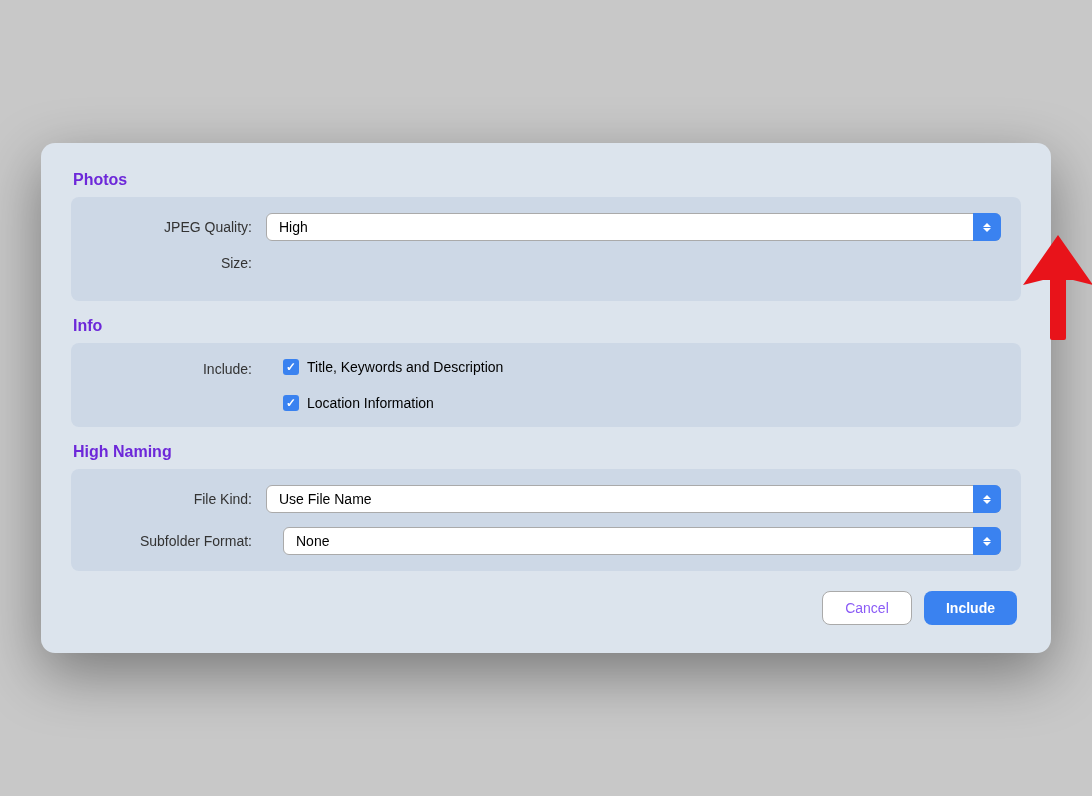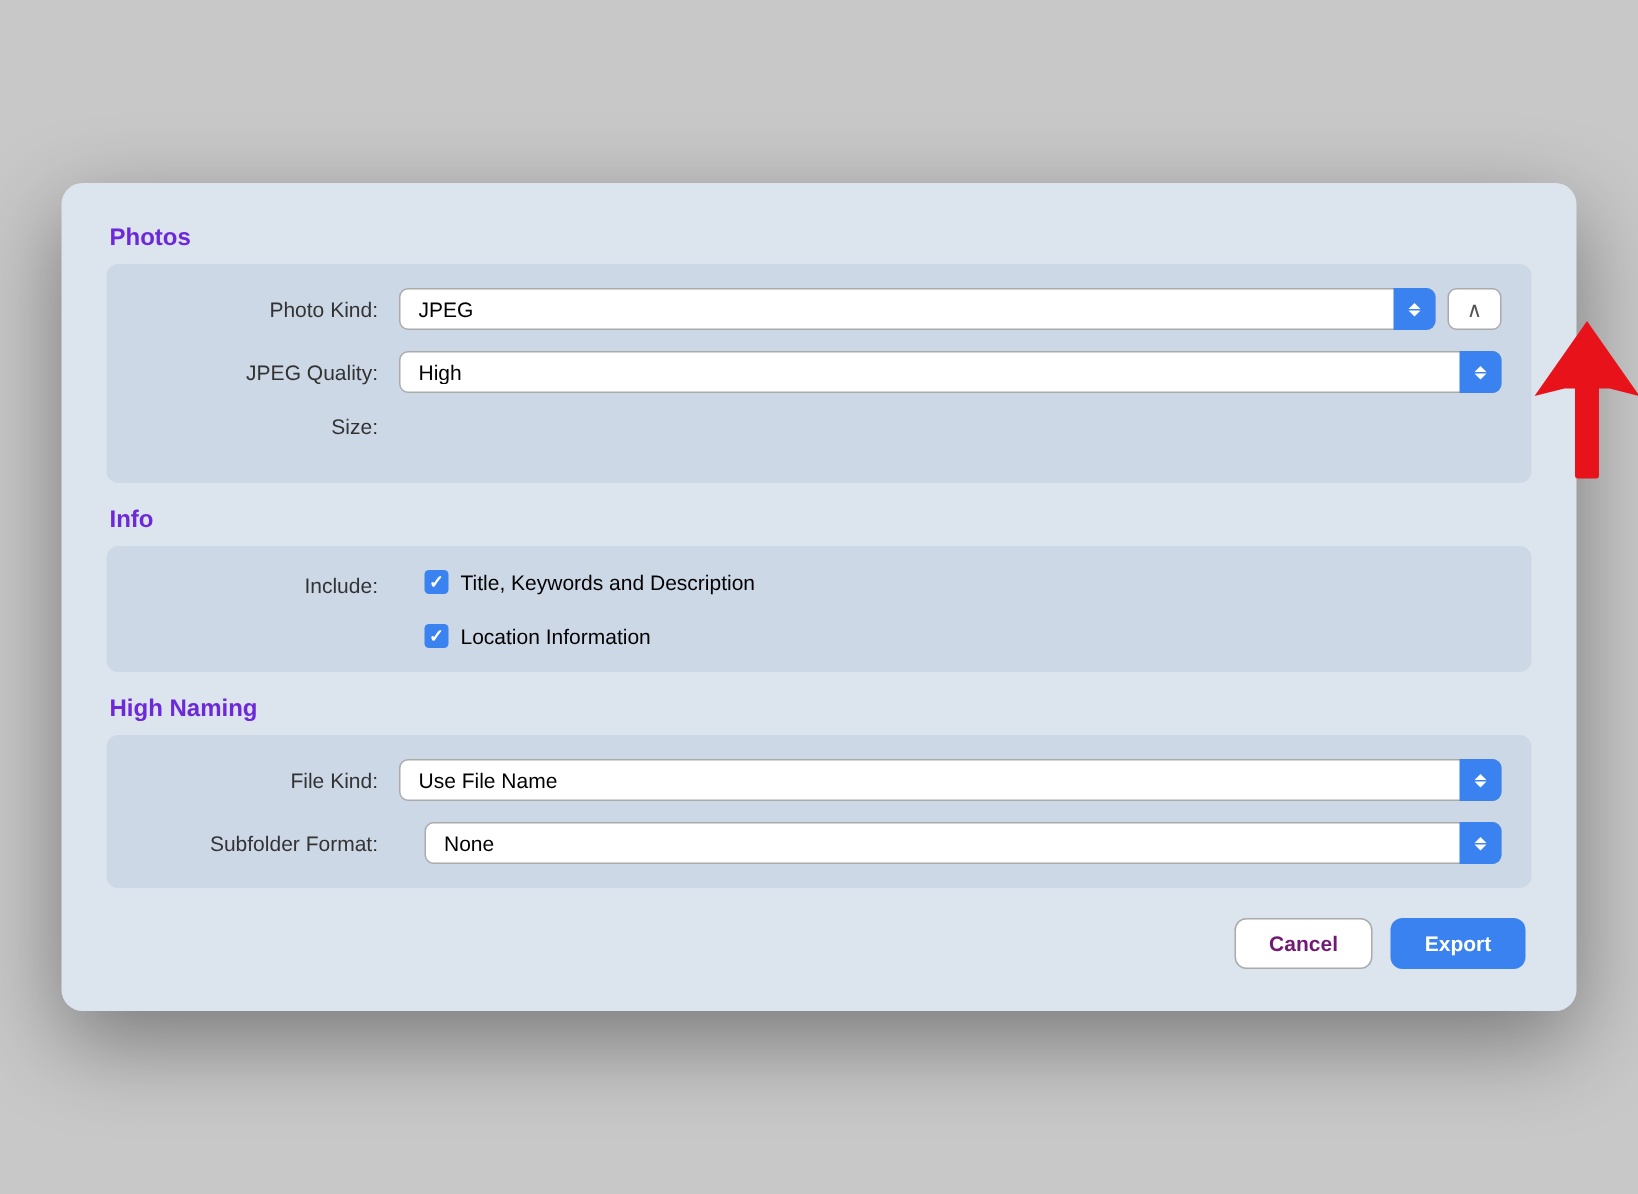--- a/index.html
+++ b/index.html
@@ -178,22 +178,22 @@
     }
 
     .btn-cancel {
       padding: 8px 22px;
       font-size: 14px;
       font-family: inherit;
       background: #fff;
       border: 1px solid #aaa;
       border-radius: 8px;
       cursor: pointer;
-      font-weight: 700;
-      color: #701a75;
+      font-weight: 400;
+      color: #8b5cf6;
       min-width: 90px;
     }
 
     .btn-export {
       padding: 8px 22px;
       font-size: 14px;
       font-family: inherit;
       background: #3a82f0;
       border: none;
       border-radius: 8px;
@@ -204,38 +204,20 @@
     }
   </style>
 </head>
 <body>
 
 <div class="dialog">
 
   <div class="section-label">Photos</div>
   <div class="section-box" style="position:relative;">
 
-    <div class="form-row">
-      <div class="form-label">Photo Kind:</div>
-      <div class="select-wrapper">
-        <select class="mac-select">
-          <option>JPEG</option>
-          <option>PNG</option>
-          <option>TIFF</option>
-          <option>Original</option>
-        </select>
-        <button class="stepper-btn">
-          <span class="arrow-up"></span>
-          <span class="arrow-down"></span>
-        </button>
-      </div>
-      <button class="chevron-up-button">
-        <span>∧</span>
-      </button>
-    </div>
 
     <div class="form-row">
       <div class="form-label">JPEG Quality:</div>
       <div class="select-wrapper">
         <select class="mac-select">
           <option>Low</option>
           <option>Medium</option>
           <option selected="">High</option>
           <option>Maximum</option>
         </select>
@@ -313,16 +295,16 @@
           <span class="arrow-up"></span>
           <span class="arrow-down"></span>
         </button>
       </div>
     </div>
 
   </div>
 
   <div class="dialog-buttons">
     <button class="btn-cancel">Cancel</button>
-    <button class="btn-export">Export</button>
+    <button class="btn-export">Include</button>
   </div>
 
 </div>
 
 </body></html>

